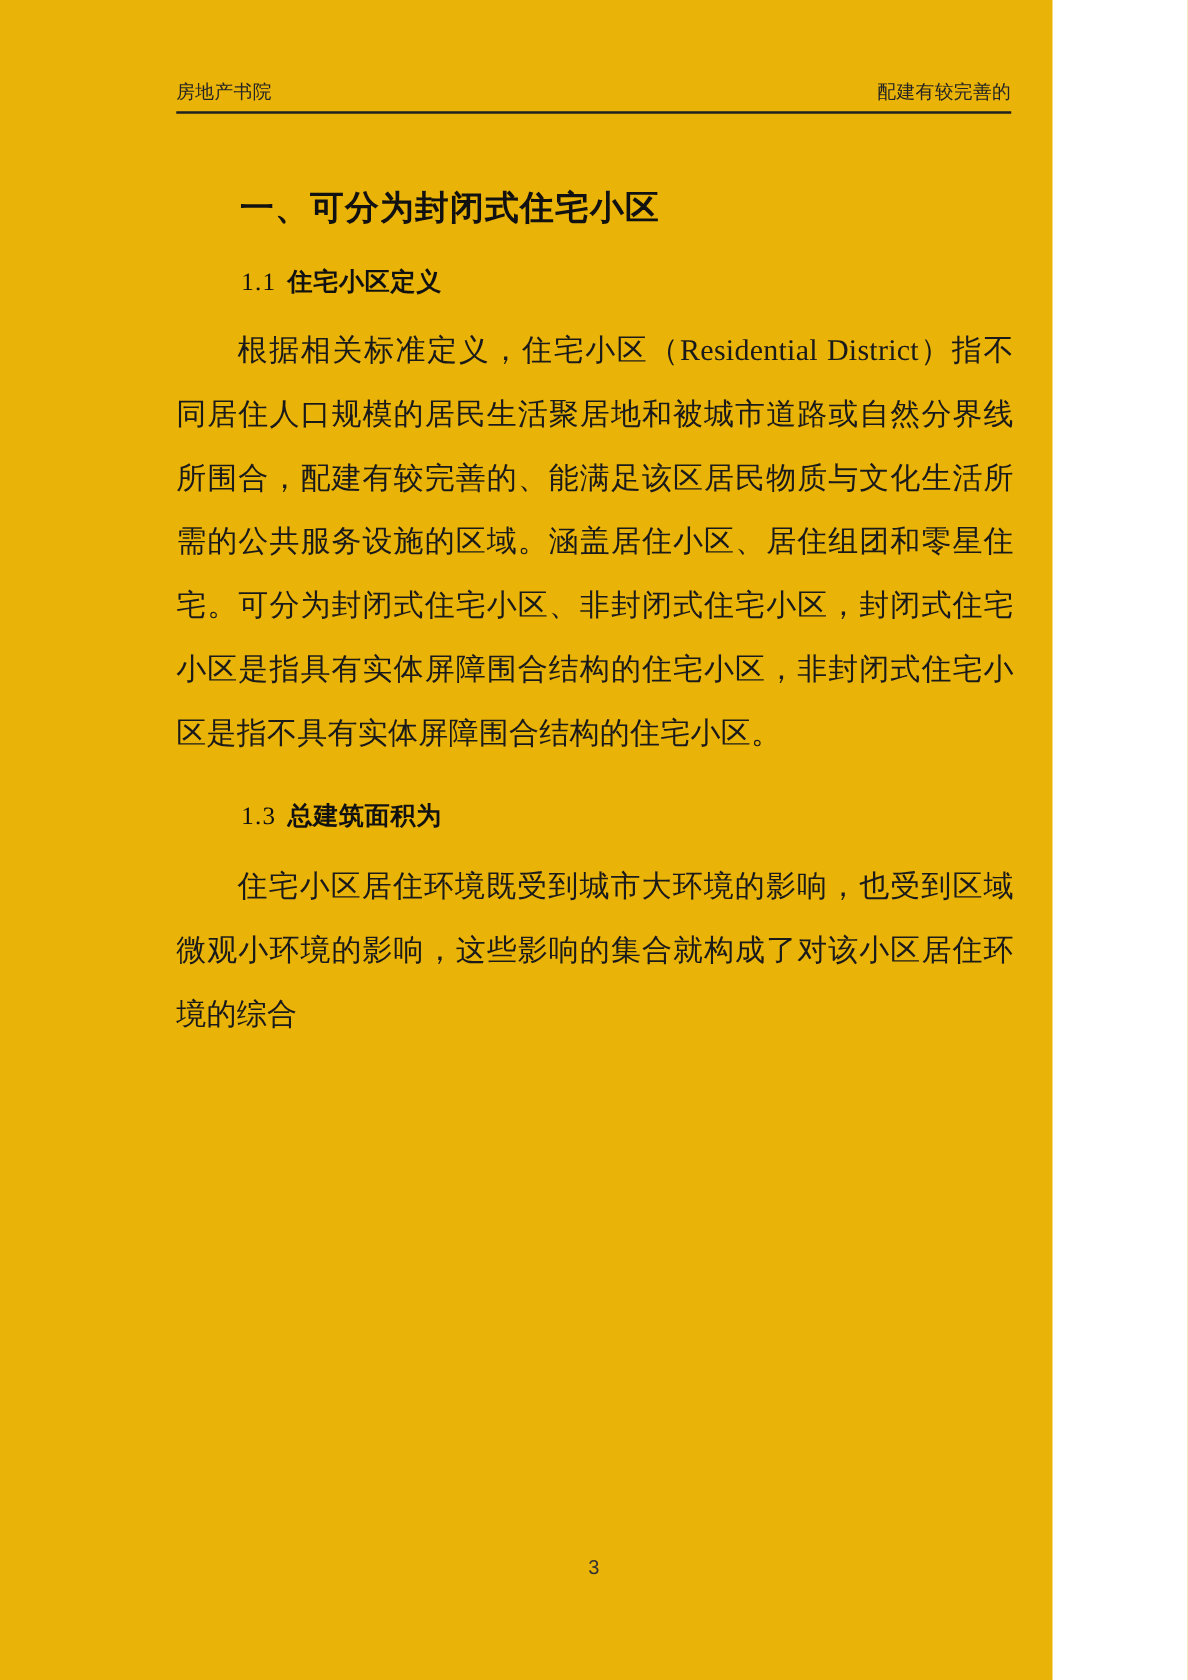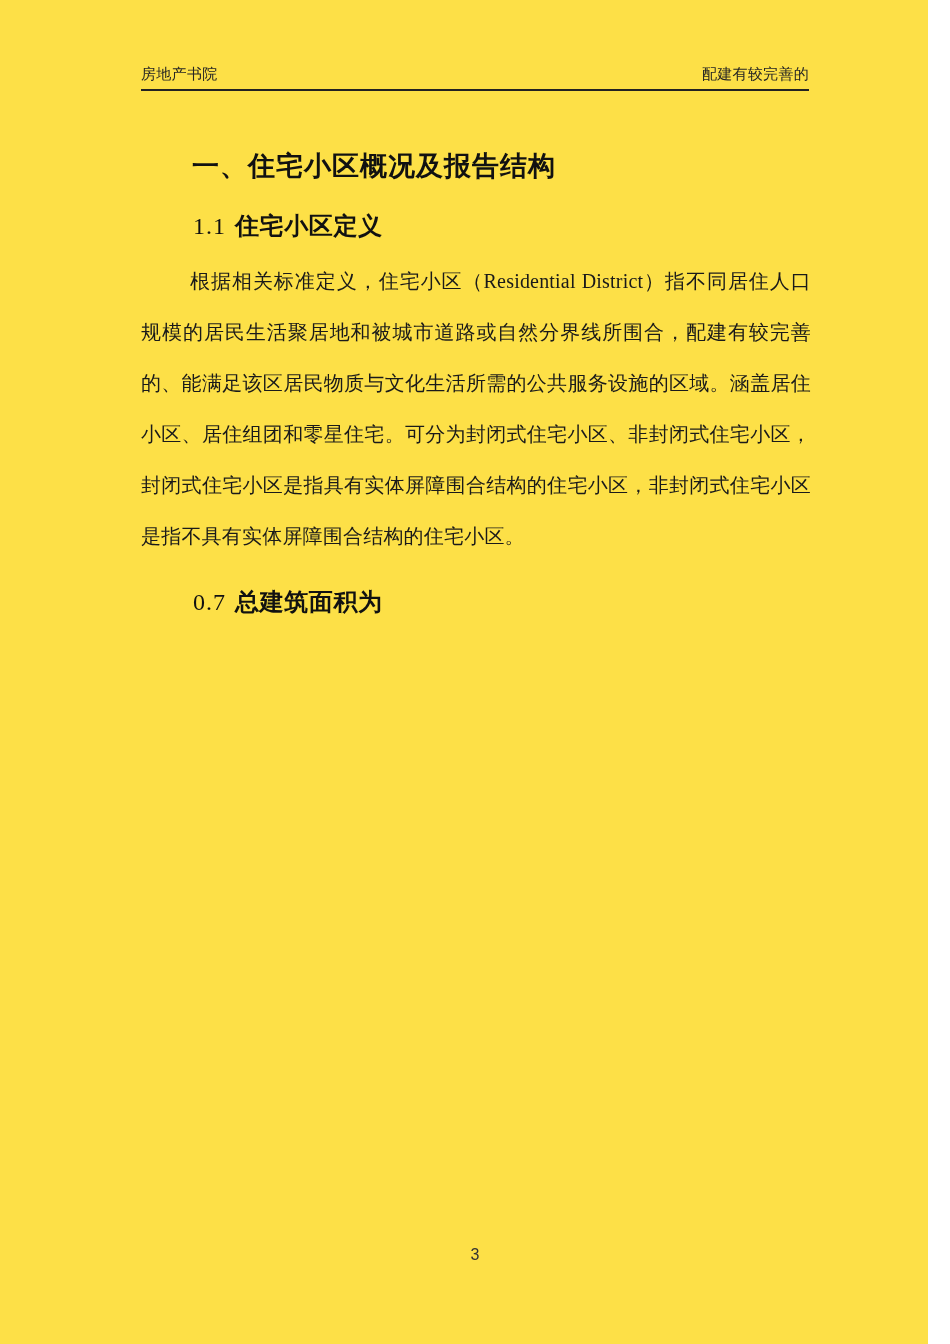--- a/index.html
+++ b/index.html
@@ -7,23 +7,23 @@
     padding: 0;
     background: #ffffff;
   }
   body {
     font-family: "Liberation Serif", "DejaVu Serif", serif;
     color: #1a1a1a;
     -webkit-font-smoothing: antialiased;
   }
   .page {
     position: relative;
-    width: 928px;
+    width: 842px;
     height: 1344px;
-    background: #fde047;
+    background: #eab308;
     overflow: hidden;
     box-sizing: border-box;
   }
 
   
   .page-header {
     position: absolute;
     left: 141px;
     top: 64px;
     width: 668px;
@@ -58,38 +58,38 @@
     font-size: 27px;
     line-height: 40px;
     margin: 18px 0 0 0;
     padding-left: 51px;
     color: #111111;
     letter-spacing: 1px;
   }
   h2.section-title {
     font-family: "Liberation Sans", "DejaVu Sans", sans-serif;
     font-weight: bold;
-    font-size: 24px;
+    font-size: 20px;
     line-height: 36px;
     margin: 22px 0 0 0;
     padding-left: 52px;
     color: #111111;
     letter-spacing: 0.6px;
   }
   h2.section-title .num {
     font-family: "Liberation Serif", "DejaVu Serif", serif;
     font-weight: normal;
     letter-spacing: 1px;
     margin-right: 9px;
   }
 
   
   p.body-para {
     font-family: "Liberation Serif", "DejaVu Serif", serif;
-    font-size: 20px;
+    font-size: 24px;
     line-height: 51px;
     margin: 12px 0 0 0;
     text-align: justify;
     text-justify: inter-character;
     text-indent: 49px;
     color: #1a1a1a;
     letter-spacing: 0.2px;
     word-break: break-all;
   }
   p.body-para.tight-top { margin-top: 14px; }
@@ -113,31 +113,32 @@
 
 <div class="page">
 
   <div class="page-header">
     <span class="hdr-text">房地产书院</span>
     <span class="hdr-text">配建有较完善的</span>
   </div>
 
   <div class="content">
 
-    <h1 class="chapter-title">一、住宅小区概况及报告结构</h1>
+    <h1 class="chapter-title">一、可分为封闭式住宅小区</h1>
 
     <h2 class="section-title">
       <span class="num">1.1</span><span>住宅小区定义</span>
     </h2>
     <p class="body-para">根据相关标准定义，住宅小区（Residential District）指不同居住人口规模的居民生活聚居地和被城市道路或自然分界线所围合，配建有较完善的、能满足该区居民物质与文化生活所需的公共服务设施的区域。涵盖居住小区、居住组团和零星住宅。可分为封闭式住宅小区、非封闭式住宅小区，封闭式住宅小区是指具有实体屏障围合结构的住宅小区，非封闭式住宅小区是指不具有实体屏障围合结构的住宅小区。</p>
 
 
     <h2 class="section-title">
-      <span class="num">0.7</span><span>总建筑面积为</span>
+      <span class="num">1.3</span><span>总建筑面积为</span>
     </h2>
+    <p class="body-para tight-top">住宅小区居住环境既受到城市大环境的影响，也受到区域微观小环境的影响，这些影响的集合就构成了对该小区居住环境的综合</p>
 
   </div>
 
   <div class="page-footer">
     <span class="folio">3</span>
   </div>
 
 </div>
 
 </body></html>

